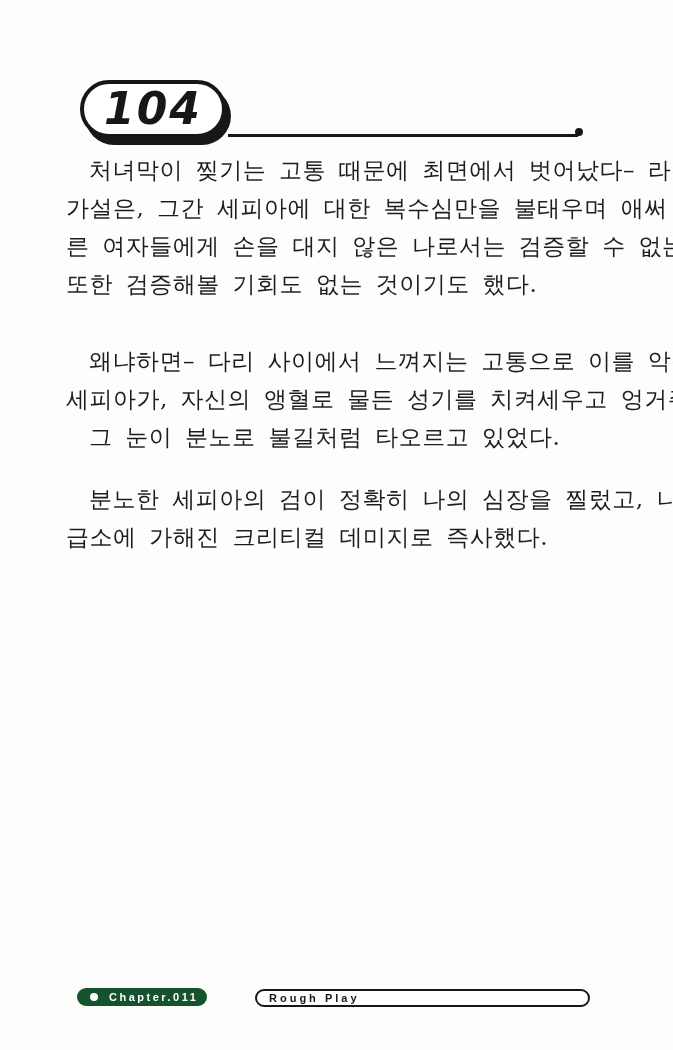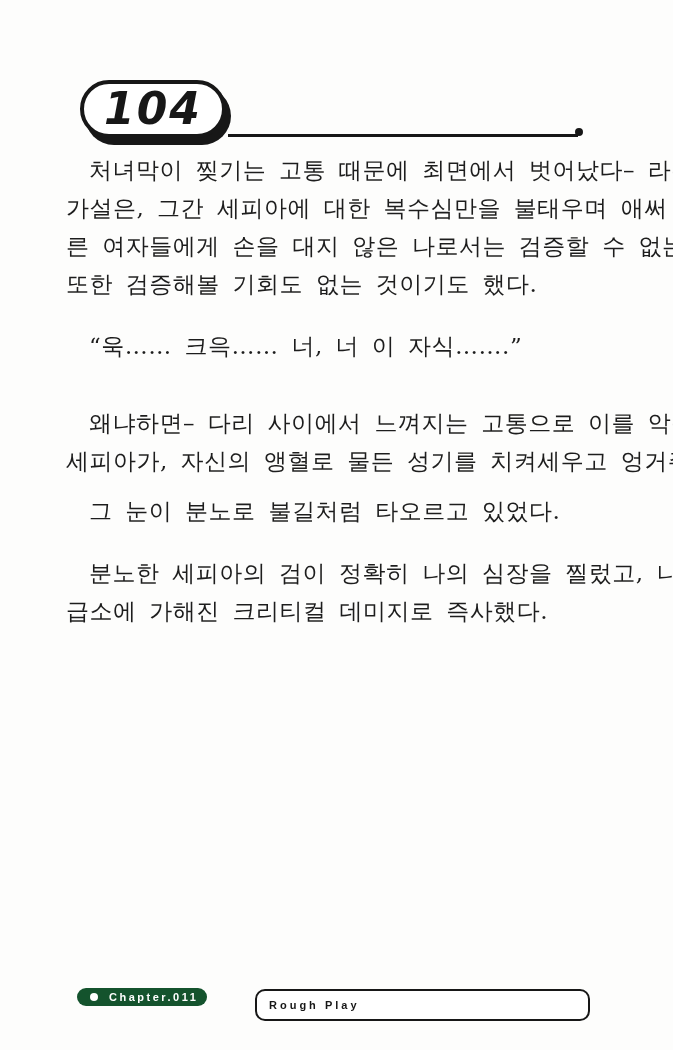--- a/index.html
+++ b/index.html
@@ -62,21 +62,21 @@
     color: #1d1d1d;
     letter-spacing: 0.5px;
     word-spacing: 5px;
   }
   .para .line { white-space: nowrap; }
   .para .line:first-child { text-indent: 23px; }
 
   .gap-sm  { margin-top: 24px; }
   .gap-lg  { margin-top: 39px; }
   .gap-md  { margin-top: 38px; }
-  .gap-no  { margin-top: 12px; }
+  .gap-no  { margin-top: 0; }
 
   
   .footer { position: absolute; left: 0; top: 988px; width: 673px; height: 24px; }
 
   .chapter-pill {
     position: absolute;
     left: 77px; top: 0;
     width: 130px; height: 18px;
     background: #14532d;
     border-radius: 9px;
@@ -94,21 +94,21 @@
     font-family: "Liberation Sans", sans-serif;
     font-weight: bold;
     font-size: 11px;
     letter-spacing: 2.5px;
     transform: translateY(-0.5px);
   }
 
   .title-pill {
     position: absolute;
     left: 255px; top: 1px;
-    width: 335px; height: 32px;
+    width: 335px; height: 18px;
     background: #ffffff;
     border: 2px solid #171717;
     border-radius: 10px;
     display: flex; align-items: center;
     color: #171717;
   }
   .title-label {
     font-family: "Liberation Sans", sans-serif;
     font-weight: bold;
     font-size: 11px;
@@ -132,23 +132,20 @@
 
   <div class="bodytext">
 
     <div class="para">
       <div class="line">처녀막이 찢기는 고통 때문에 최면에서 벗어났다– 라는</div>
       <div class="line">가설은, 그간 세피아에 대한 복수심만을 불태우며 애써 다</div>
       <div class="line">른 여자들에게 손을 대지 않은 나로서는 검증할 수 없는 것,</div>
       <div class="line">또한 검증해볼 기회도 없는 것이기도 했다.</div>
     </div>
 
-    <div class="para gap-sm">
-      <div class="line">“욱…… 크윽…… 너, 너 이 자식…….”</div>
-    </div>
 
     <div class="para gap-lg">
       <div class="line">왜냐하면– 다리 사이에서 느껴지는 고통으로 이를 악문</div>
       <div class="line">세피아가, 자신의 앵혈로 물든 성기를 치켜세우고 엉거주춤</div>
     </div>
 
     <div class="para gap-no">
       <div class="line">그 눈이 분노로 불길처럼 타오르고 있었다.</div>
     </div>
 

